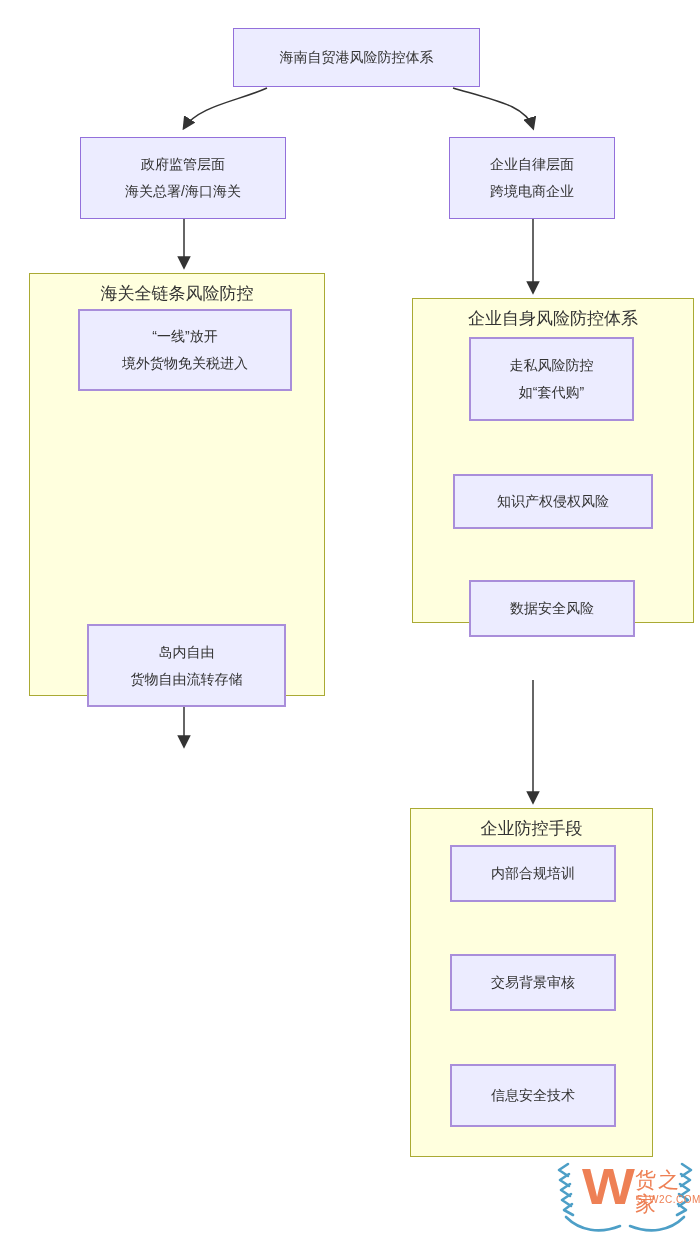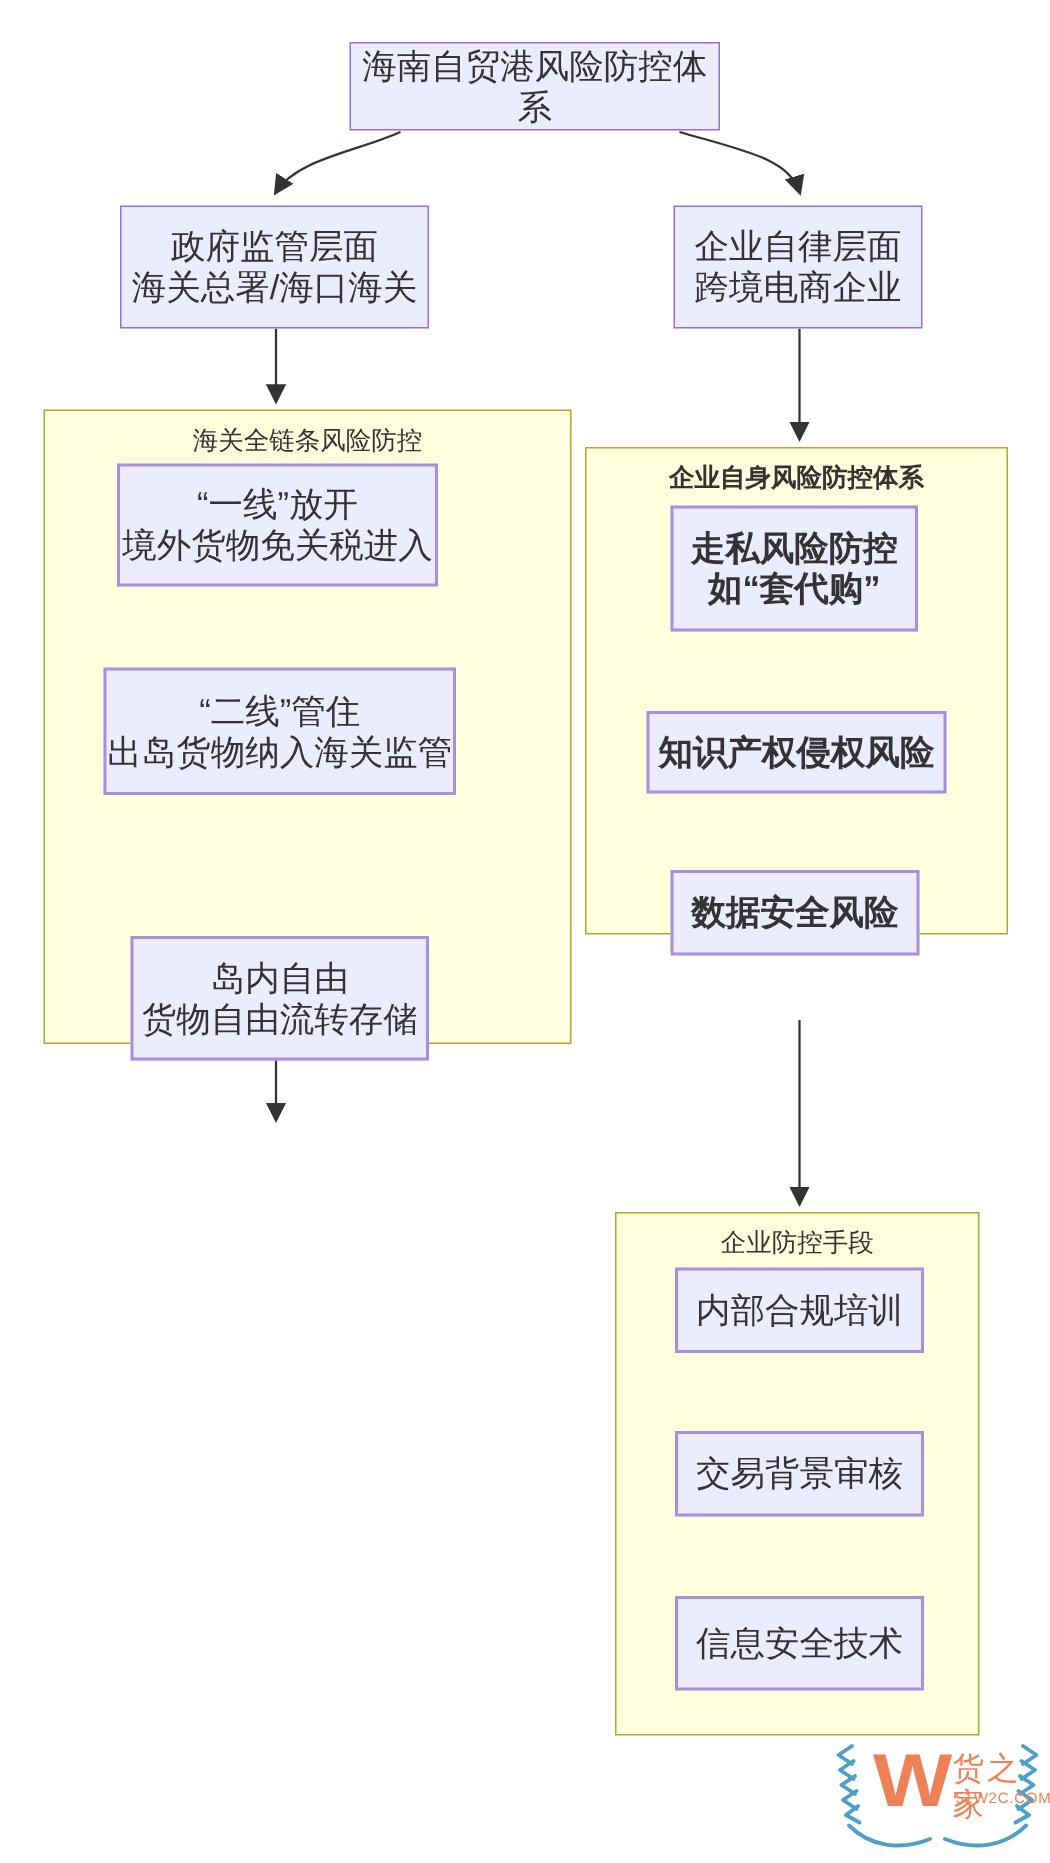--- a/index.html
+++ b/index.html
@@ -9,21 +9,21 @@
 
   .edges { position:absolute; left:0; top:0; width:700px; height:1242px; pointer-events:none; }
 
   .node {
     position:absolute;
     background:#ECECFF;
     border:1px solid #9370DB;
     display:flex; flex-direction:column;
     align-items:center; justify-content:center;
     text-align:center;
-    font-size:23px; line-height:27px; color:#333333;
+    font-size:14px; line-height:27px; color:#333333;
   }
   .node.inner { border-width:2px; border-color:#A98EDA; }
 
   .group {
     position:absolute;
     background:#FFFFDE;
     border:1px solid #AAAA33;
   }
   .group-title {
     position:absolute; top:8px; left:0; right:0;
@@ -71,37 +71,33 @@
 
   <div class="node" style="left:80px;top:137px;width:206px;height:82px;">
     <span>政府监管层面</span>
     <span>海关总署/海口海关</span>
   </div>
   <div class="node" style="left:449px;top:137px;width:166px;height:82px;">
     <span>企业自律层面</span>
     <span>跨境电商企业</span>
   </div>
 
-  <div class="group" style="left:29px;top:273px;width:352px;height:423px;">
+  <div class="group" style="left:29px;top:273px;width:296px;height:423px;">
     <div class="group-title">海关全链条风险防控</div>
     <div class="node inner" style="left:48px;top:35px;width:214px;height:82px;">
       <span>“一线”放开</span>
       <span>境外货物免关税进入</span>
-    </div>
-    <div class="node inner" style="left:39px;top:171px;width:235px;height:85px;">
-      <span>“二线”管住</span>
-      <span>出岛货物纳入海关监管</span>
     </div>
     <div class="node inner" style="left:57px;top:307px;width:199px;height:83px;margin-top:43px;">
       <span>岛内自由</span>
       <span>货物自由流转存储</span>
     </div>
   </div>
 
-  <div class="group" style="left:390px;top:298px;width:282px;height:325px;font-weight:bold;">
+  <div class="group" style="left:412px;top:298px;width:282px;height:325px;">
     <div class="group-title">企业自身风险防控体系</div>
     <div class="node inner" style="left:40px;top:175px;width:200px;height:55px;">
       <span>知识产权侵权风险</span>
     </div>
     <div class="node inner" style="left:56px;top:38px;width:165px;height:84px;">
       <span>走私风险防控</span>
       <span>如“套代购”</span>
     </div>
     <div class="node inner" style="left:56px;top:281px;width:166px;height:57px;">
       <span>数据安全风险</span>

